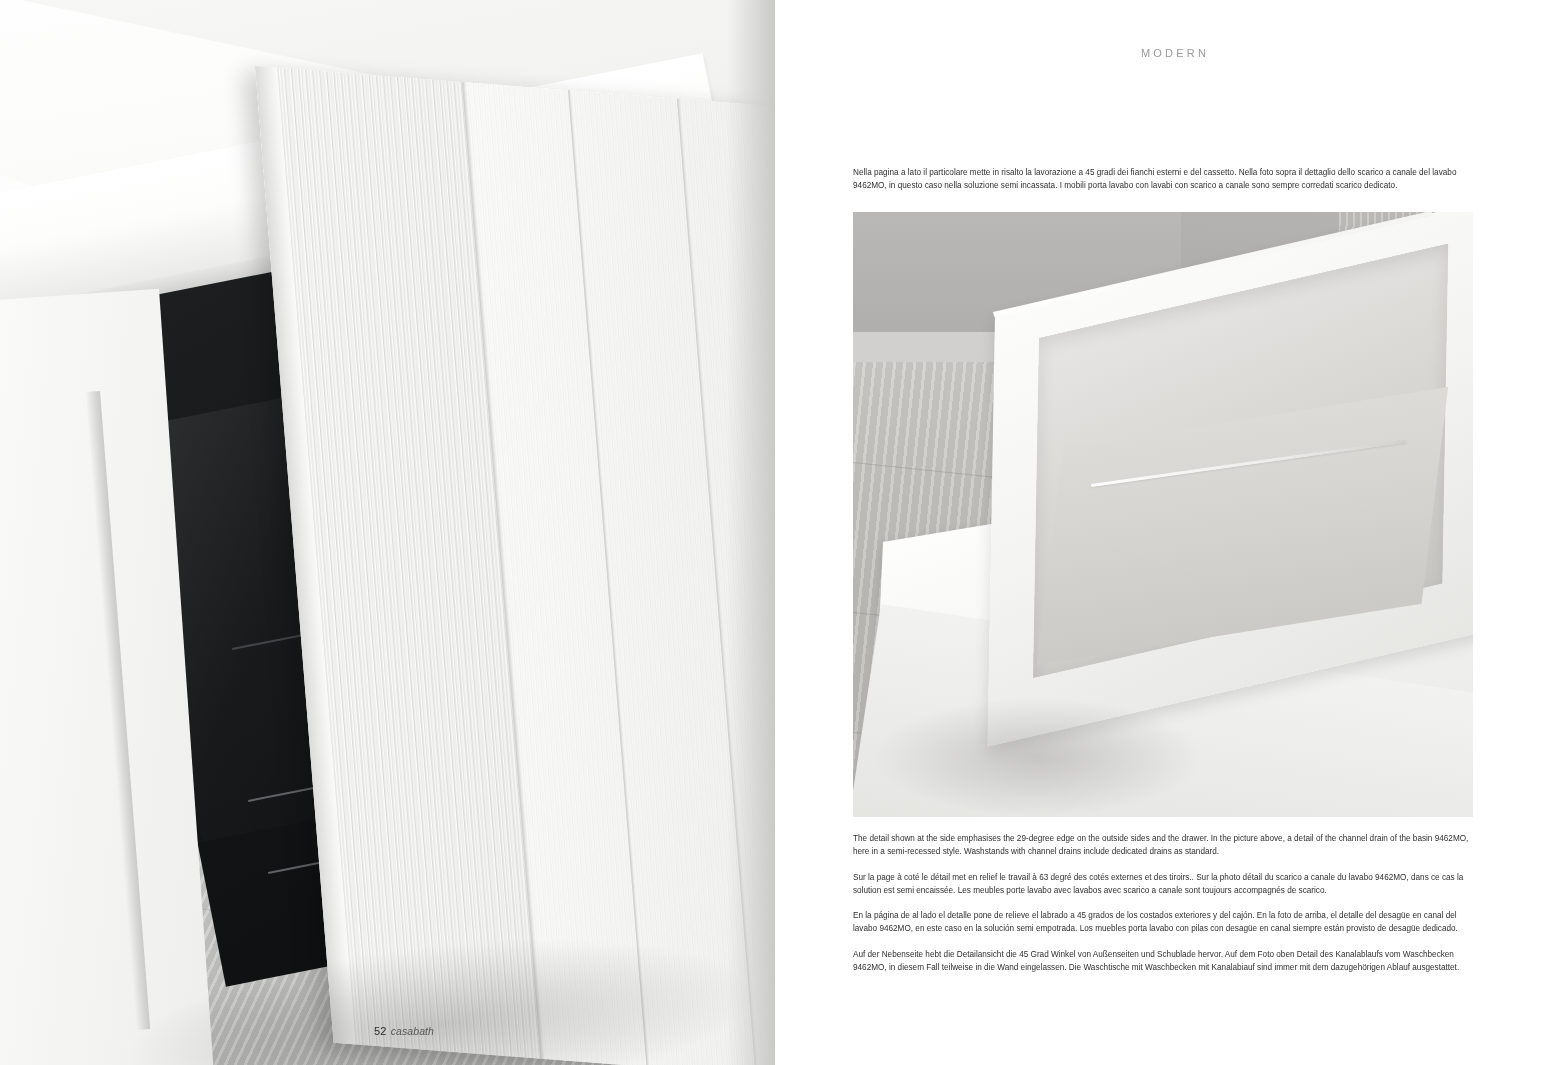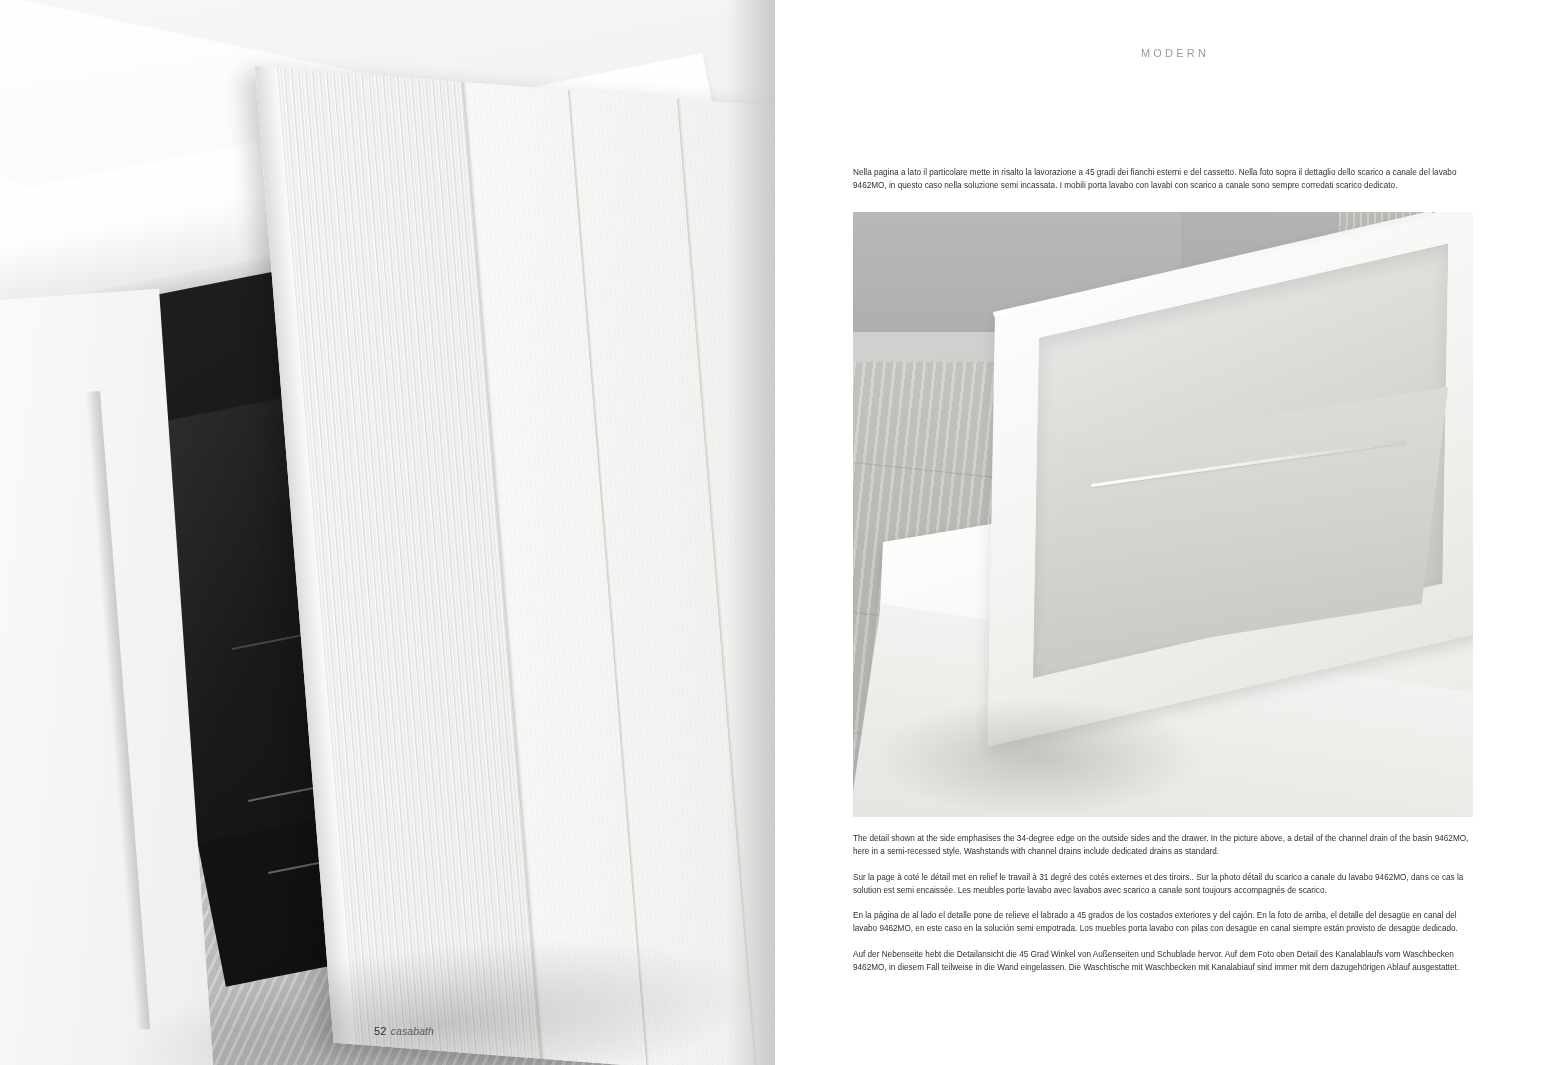--- a/index.html
+++ b/index.html
@@ -432,22 +432,22 @@
       <div class="rp-counter-front"></div>
       <div class="rp-basin-outer"></div>
       <div class="rp-rim-light"></div>
       <div class="rp-basin-inner"></div>
       <div class="rp-basin-bottom"></div>
       <div class="rp-drain"></div>
       <div class="rp-vanity-shadow"></div>
     </div>
 
     <div class="body-text" style="top: 832px;">
-      <p>The detail shown at the side emphasises the 34-degree edge on the outside sides and the drawer. In the picture above, a detail of the channel drain of the basin 9462MO, here in a semi-recessed style. Washstands with channel drains include dedicated drains as standard.</p>
-      <p>Sur la page à coté le détail met en relief le travail à 31 degré des cotés externes et des tiroirs.. Sur la photo détail du scarico a canale du lavabo 9462MO, dans ce cas la solution est semi encaissée. Les meubles porte lavabo avec lavabos avec scarico a canale sont toujours accompagnés de scarico.</p>
+      <p>The detail shown at the side emphasises the 29-degree edge on the outside sides and the drawer. In the picture above, a detail of the channel drain of the basin 9462MO, here in a semi-recessed style. Washstands with channel drains include dedicated drains as standard.</p>
+      <p>Sur la page à coté le détail met en relief le travail à 63 degré des cotés externes et des tiroirs.. Sur la photo détail du scarico a canale du lavabo 9462MO, dans ce cas la solution est semi encaissée. Les meubles porte lavabo avec lavabos avec scarico a canale sont toujours accompagnés de scarico.</p>
       <p>En la página de al lado el detalle pone de relieve el labrado a  45 grados de los costados exteriores y del cajón. En la foto de arriba, el detalle del desagüe en canal del lavabo 9462MO, en este caso en la solución semi empotrada. Los muebles porta lavabo con pilas con desagüe en canal siempre están provisto de desagüe dedicado.</p>
       <p>Auf der Nebenseite hebt die Detailansicht die 45 Grad Winkel von Außenseiten und Schublade hervor. Auf dem Foto oben Detail des Kanalablaufs vom Waschbecken 9462MO, in diesem Fall teilweise in die Wand eingelassen. Die Waschtische mit Waschbecken mit Kanalabiauf sind immer mit dem dazugehörigen Ablauf ausgestattet.</p>
     </div>
 
   </div>
 
   <div class="gutter-shadow"></div>
 </div>
 
 </body></html>

